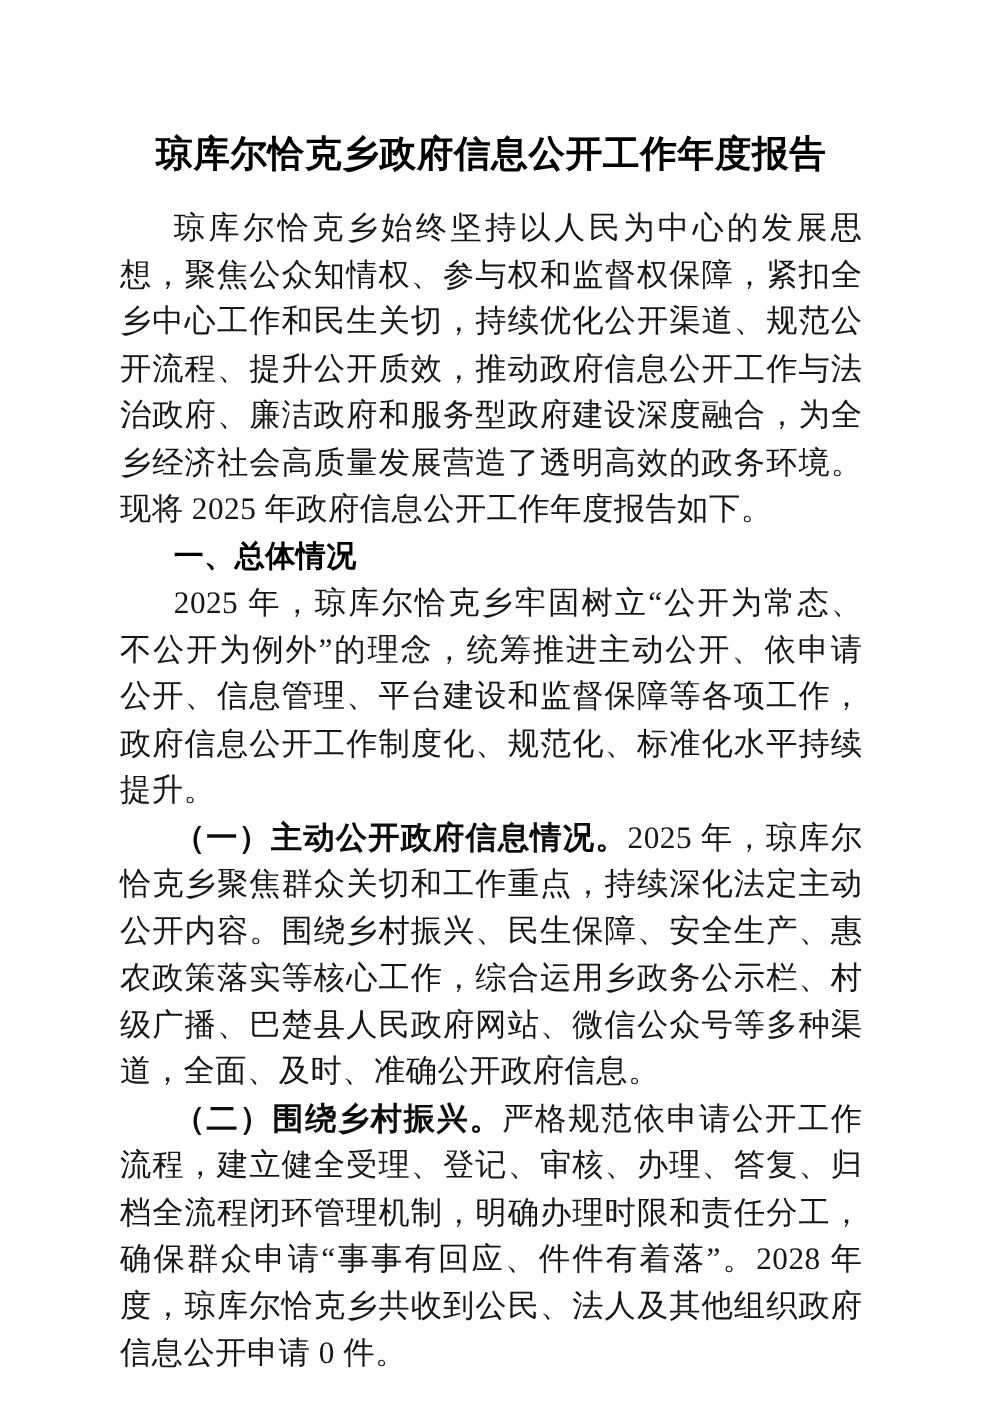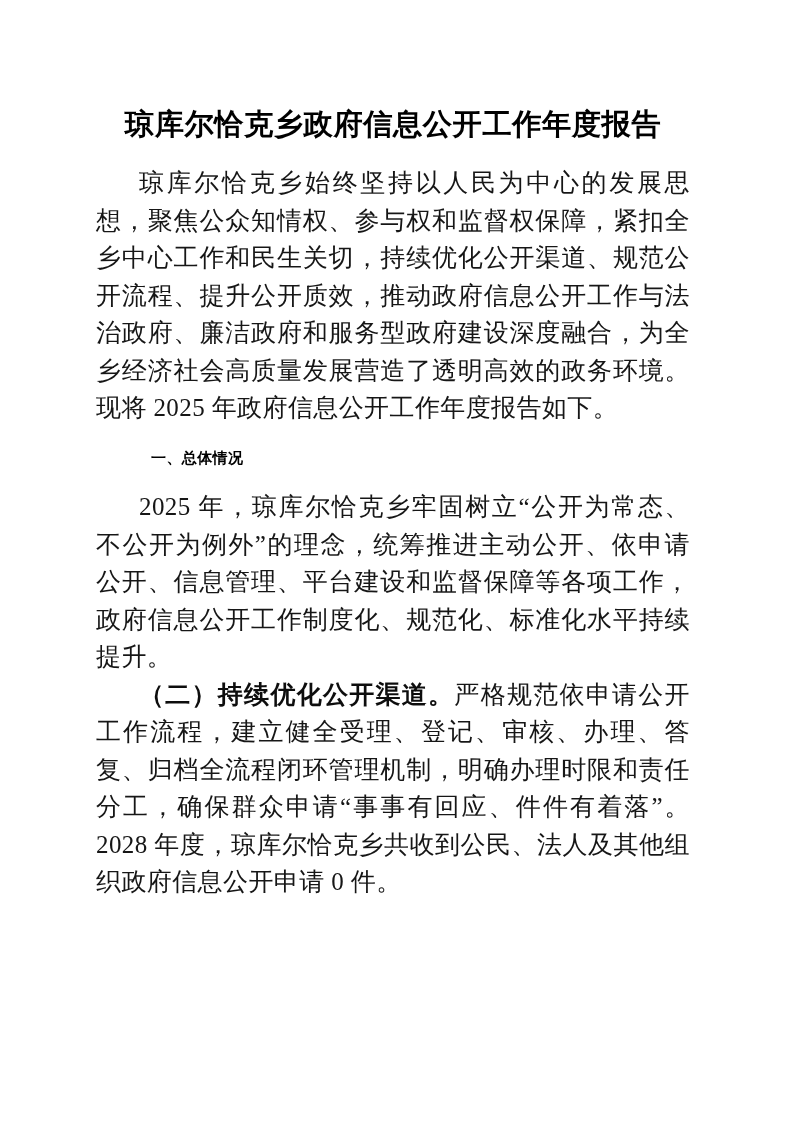--- a/index.html
+++ b/index.html
@@ -33,25 +33,25 @@
     font-size: 25px;
     line-height: 37.5px;
     margin: 0;
     text-align: justify;
     text-justify: inter-character;
     text-indent: 43px;
     letter-spacing: 0.4px;
   }
   .section-heading {
     font-family: "Liberation Sans", "DejaVu Sans", sans-serif;
-    font-size: 15px;
+    font-size: 24px;
     line-height: 37.5px;
     font-weight: bold;
     color: #000000;
-    margin: 12px;
+    margin: 0;
     text-indent: 43px;
     letter-spacing: 0.4px;
   }
   .sub-lead {
     font-weight: bold;
     color: #0d0d0d;
   }
 </style>
 </head>
 <body>
@@ -59,17 +59,18 @@
 <div class="page">
 
   <h1 class="doc-title">琼库尔恰克乡政府信息公开工作年度报告</h1>
 
   <p class="body-para">琼库尔恰克乡始终坚持以人民为中心的发展思想，聚焦公众知情权、参与权和监督权保障，紧扣全乡中心工作和民生关切，持续优化公开渠道、规范公开流程、提升公开质效，推动政府信息公开工作与法治政府、廉洁政府和服务型政府建设深度融合，为全乡经济社会高质量发展营造了透明高效的政务环境。现将 2025 年政府信息公开工作年度报告如下。</p>
 
   <h2 class="section-heading">一、总体情况</h2>
 
   <p class="body-para">2025 年，琼库尔恰克乡牢固树立“公开为常态、不公开为例外”的理念，统筹推进主动公开、依申请公开、信息管理、平台建设和监督保障等各项工作，政府信息公开工作制度化、规范化、标准化水平持续提升。</p>
 
+  <p class="body-para"><strong class="sub-lead">（一）主动公开政府信息情况。</strong><span>2025 年，琼库尔恰克乡聚焦群众关切和工作重点，持续深化法定主动公开内容。围绕乡村振兴、民生保障、安全生产、惠农政策落实等核心工作，综合运用乡政务公示栏、村级广播、巴楚县人民政府网站、微信公众号等多种渠道，全面、及时、准确公开政府信息。</span></p>
 
-  <p class="body-para"><strong class="sub-lead">（二）持续优化公开渠道。</strong><span>严格规范依申请公开工作流程，建立健全受理、登记、审核、办理、答复、归档全流程闭环管理机制，明确办理时限和责任分工，确保群众申请“事事有回应、件件有着落”。2028 年度，琼库尔恰克乡共收到公民、法人及其他组织政府信息公开申请 0 件。</span></p>
+  <p class="body-para"><strong class="sub-lead">（二）围绕乡村振兴。</strong><span>严格规范依申请公开工作流程，建立健全受理、登记、审核、办理、答复、归档全流程闭环管理机制，明确办理时限和责任分工，确保群众申请“事事有回应、件件有着落”。2028 年度，琼库尔恰克乡共收到公民、法人及其他组织政府信息公开申请 0 件。</span></p>
 
 
 </div>
 
 </body></html>

